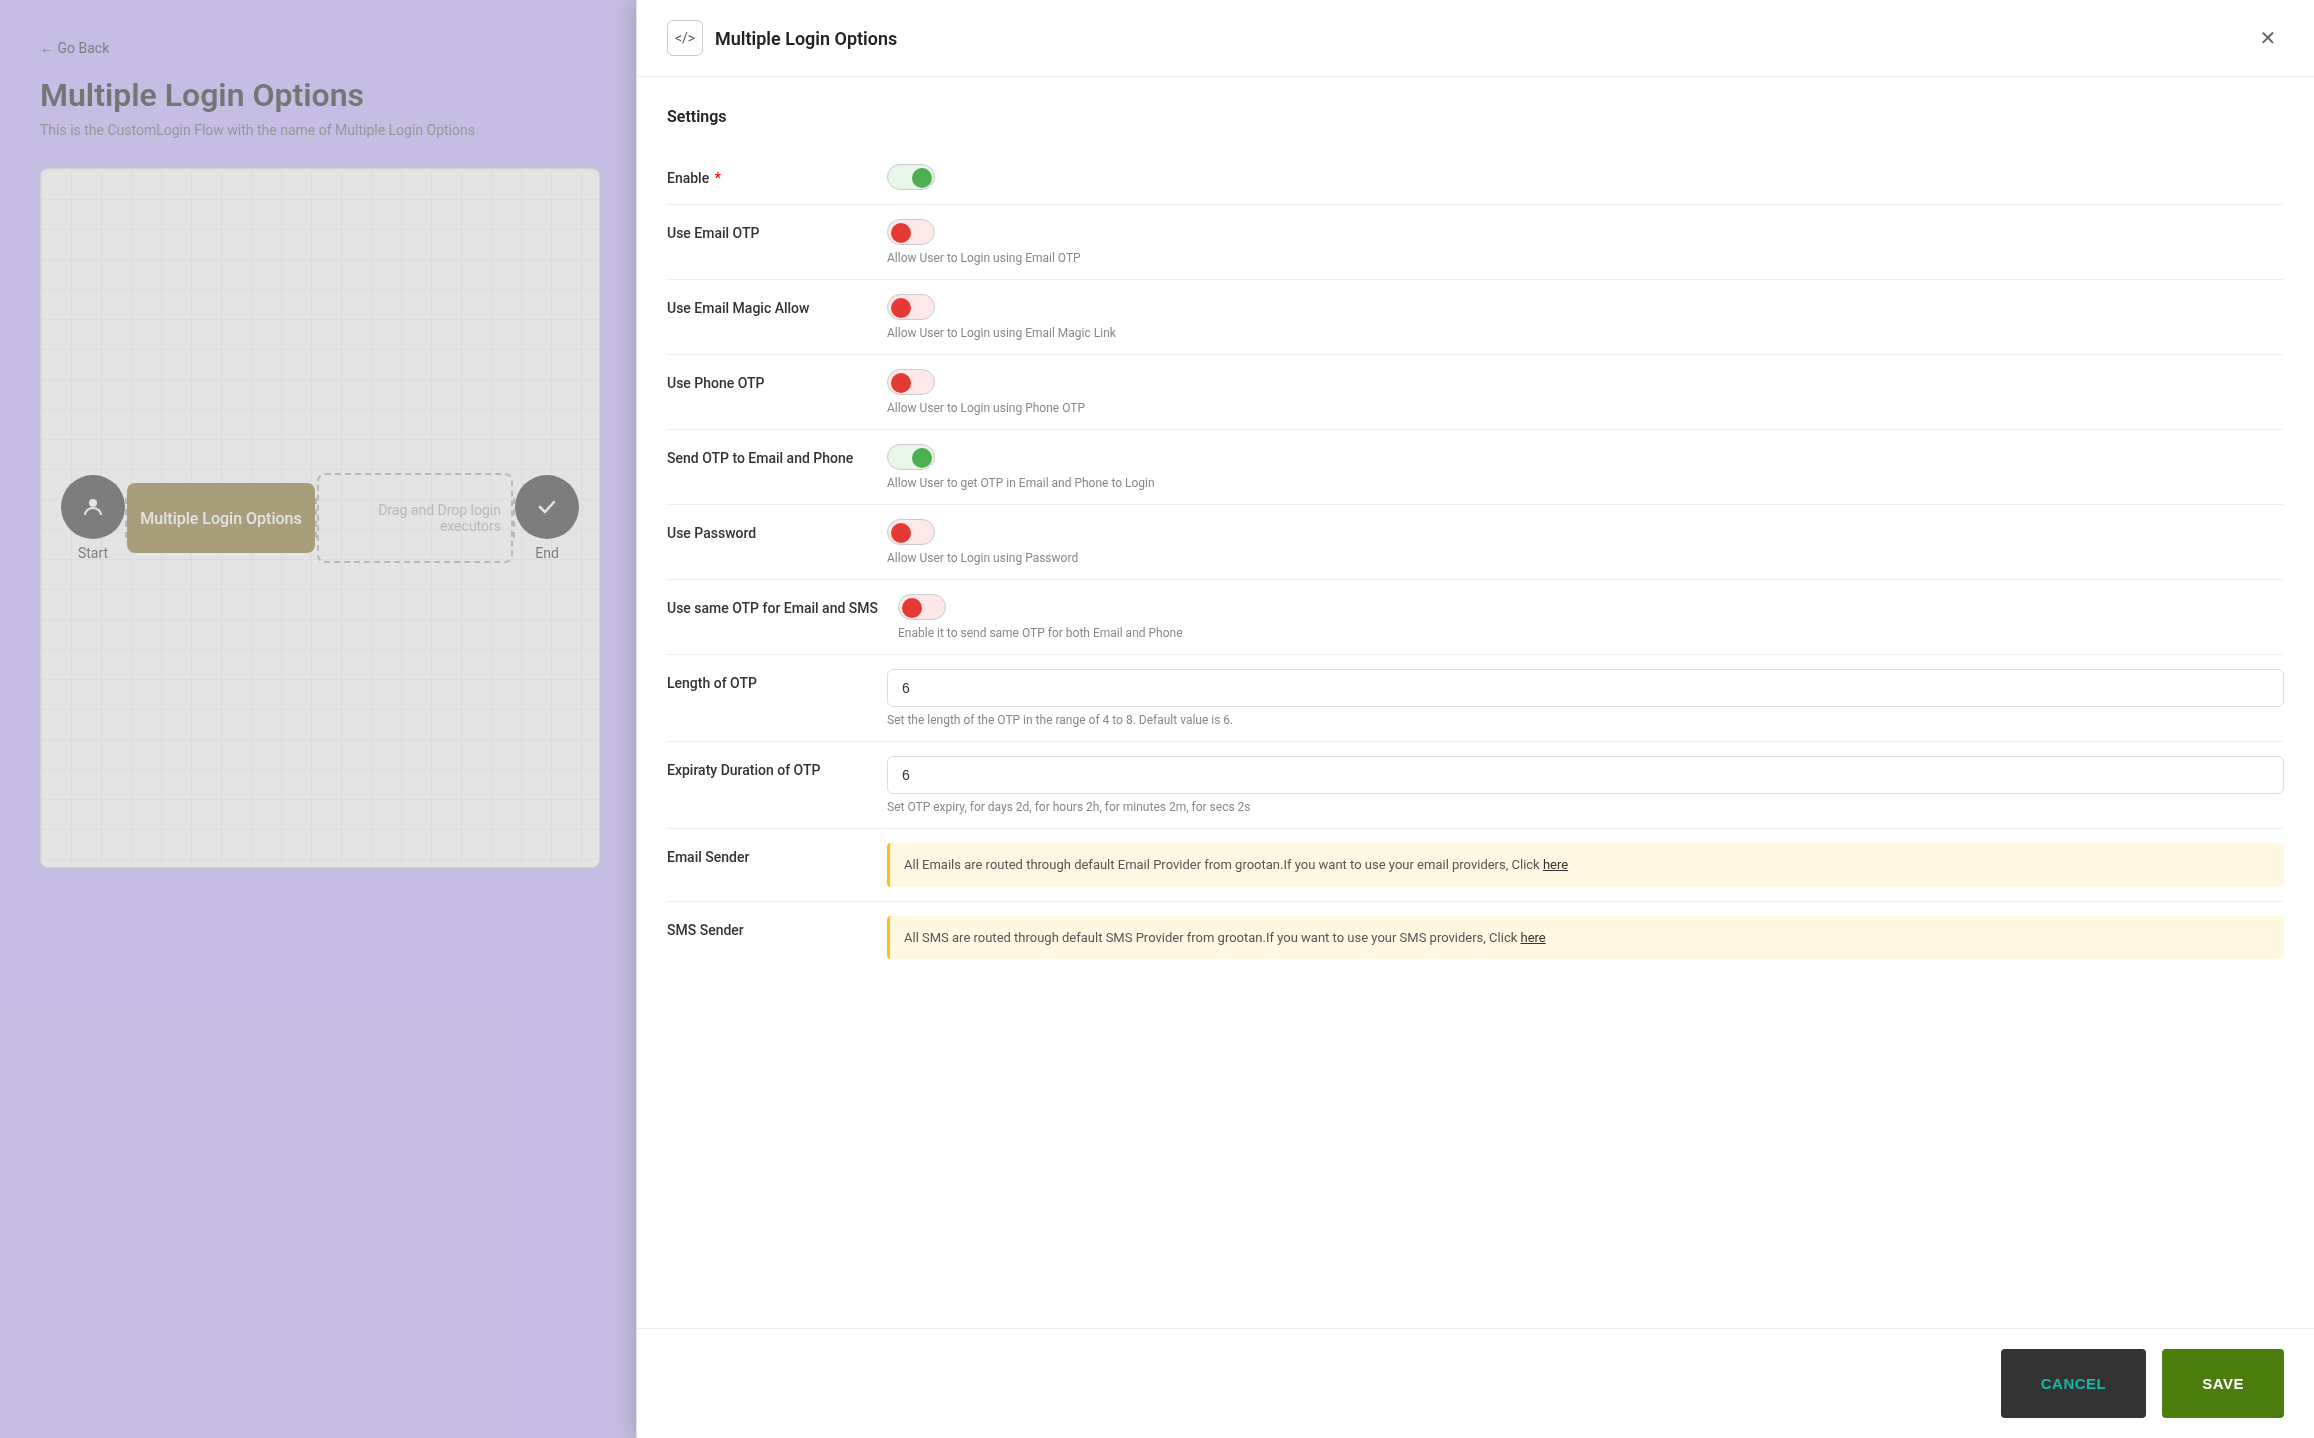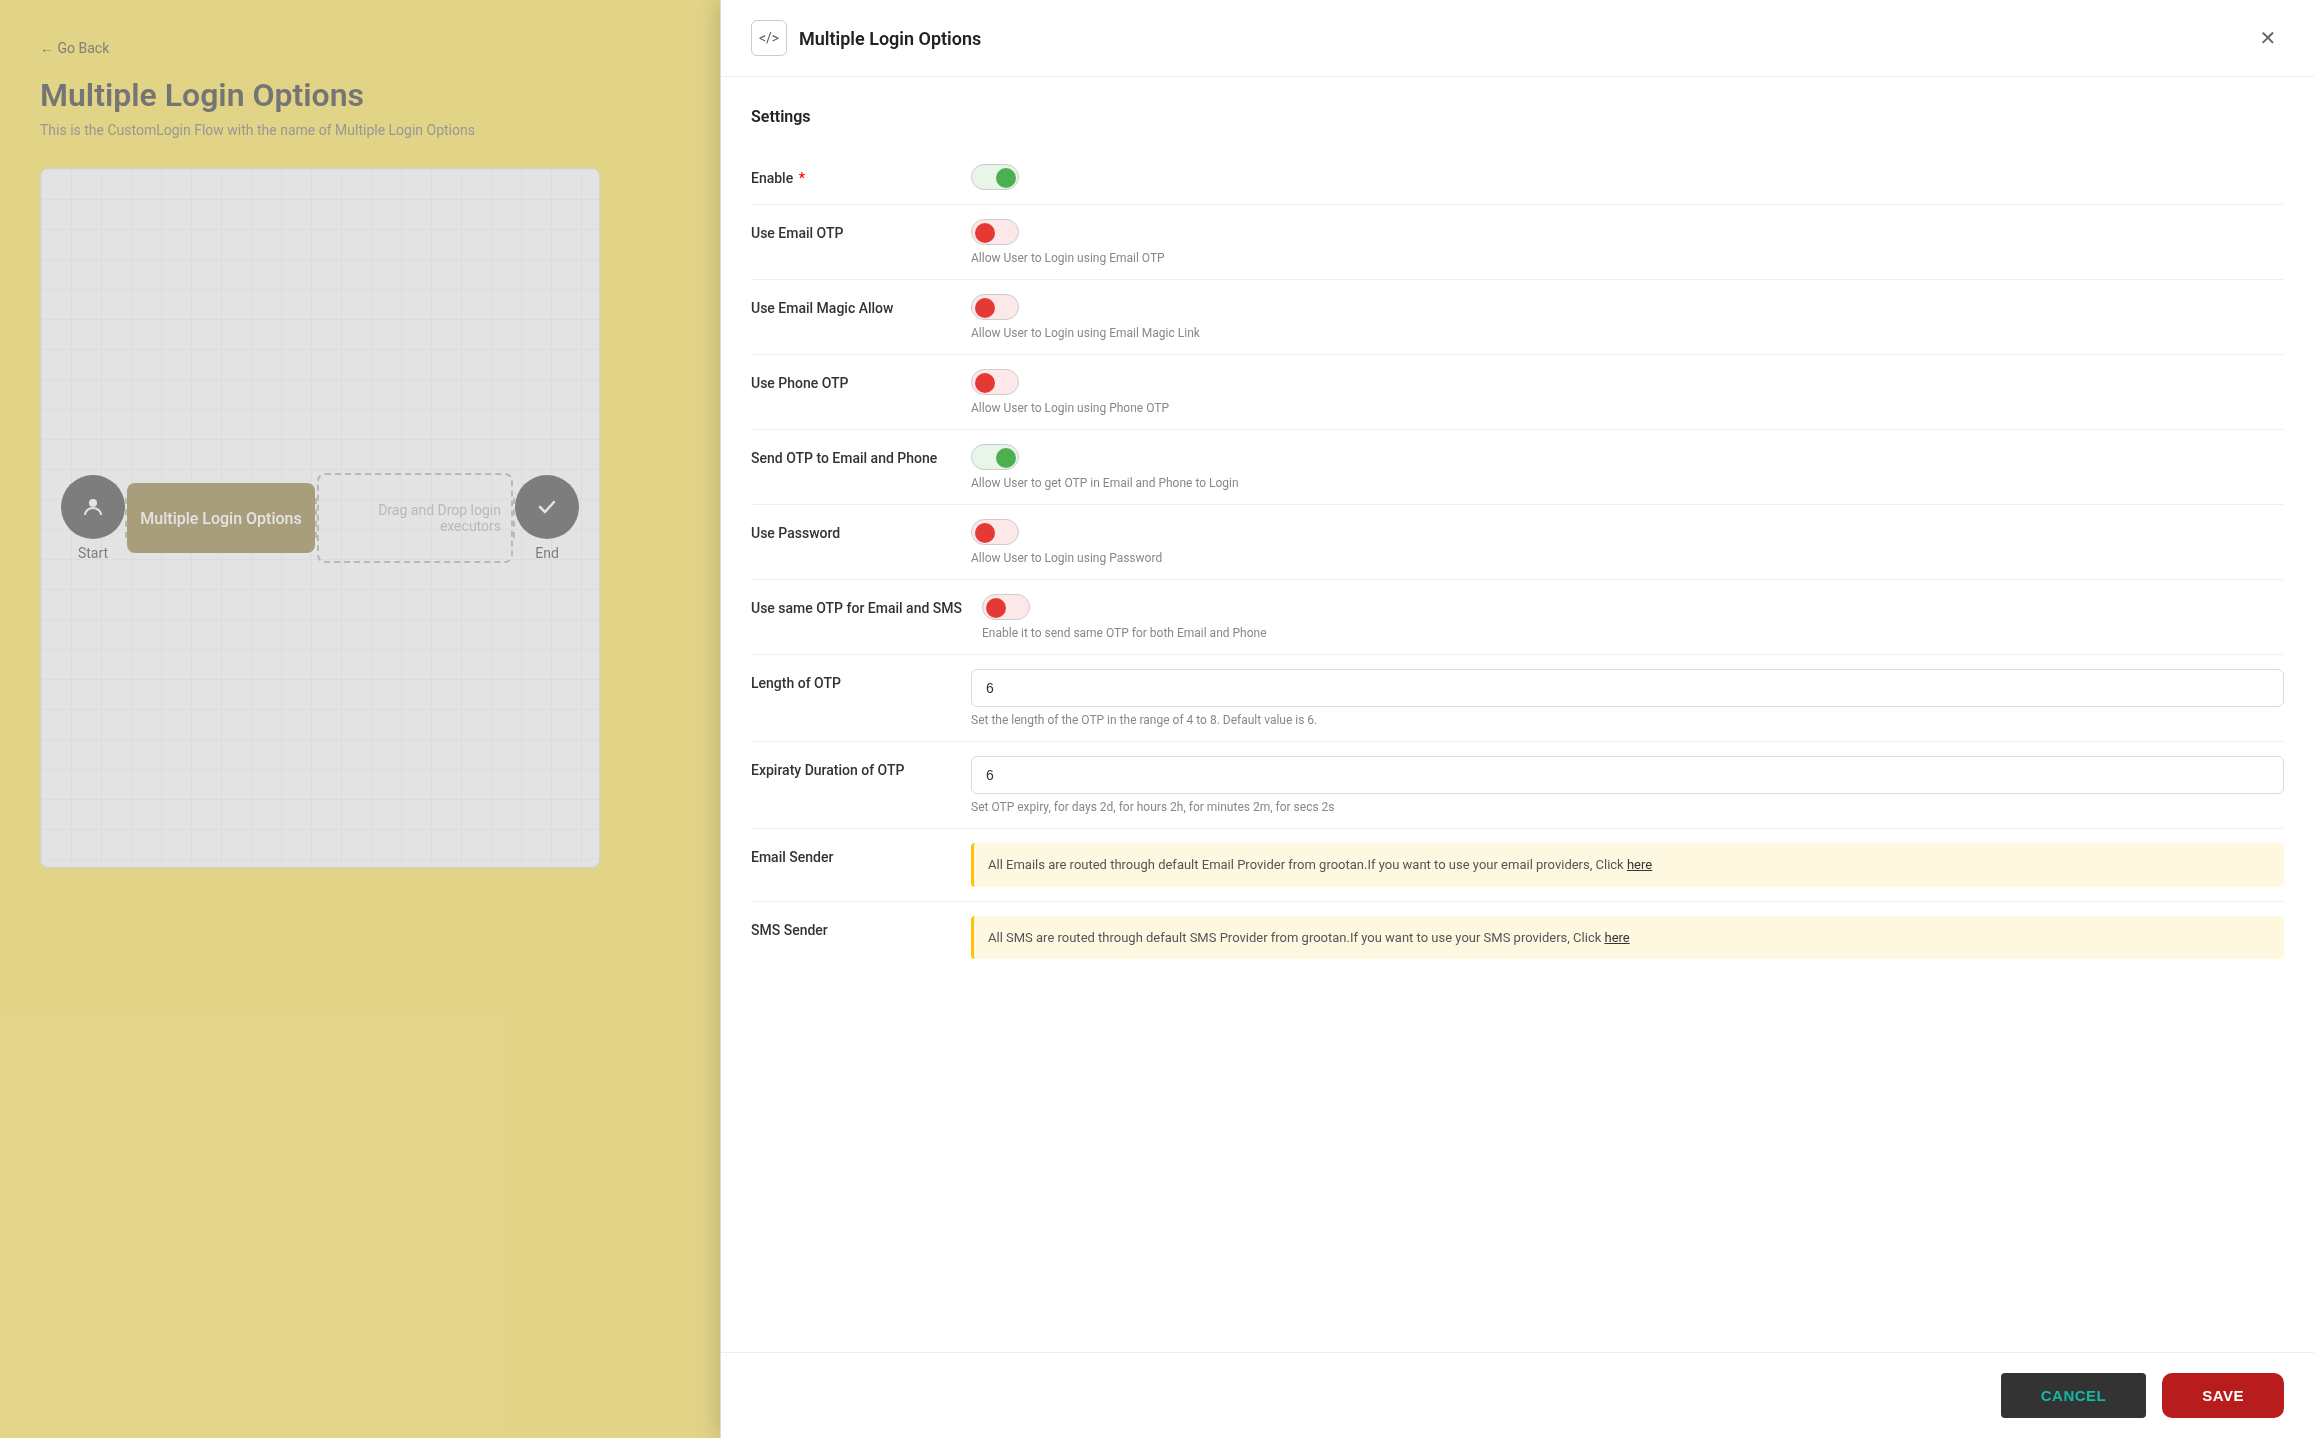--- a/index.html
+++ b/index.html
@@ -7,23 +7,23 @@
       font-family: -apple-system, BlinkMacSystemFont, 'Segoe UI', Roboto, sans-serif;
       width: 2314px;
       height: 1438px;
       display: flex;
       overflow: hidden;
       background: #e8e8e8;
     }
 
     
     .left-panel {
-      width: 720px;
+      width: 636px;
       height: 100%;
-      background: #fde047;
+      background: #c4b5fd;
       position: relative;
       overflow: hidden;
     }
 
     .left-panel-overlay {
       position: absolute;
       top: 0; left: 0; right: 0; bottom: 0;
       background: rgba(200,200,200,0.5);
       z-index: 1;
     }
@@ -321,25 +321,25 @@
       color: #14b8a6;
       border: none;
       border-radius: 4px;
       font-size: 15px;
       font-weight: 600;
       cursor: pointer;
       letter-spacing: 0.5px;
     }
 
     .btn-save {
-      padding: 14px 40px;
-      background: #b91c1c;
+      padding: 26px 40px;
+      background: #4d7c0f;
       color: white;
       border: none;
-      border-radius: 10px;
+      border-radius: 4px;
       font-size: 15px;
       font-weight: 600;
       cursor: pointer;
       letter-spacing: 0.5px;
     }
 
     
     .flow-canvas {
       background-image: 
         linear-gradient(#f0f0f0 1px, transparent 1px),

